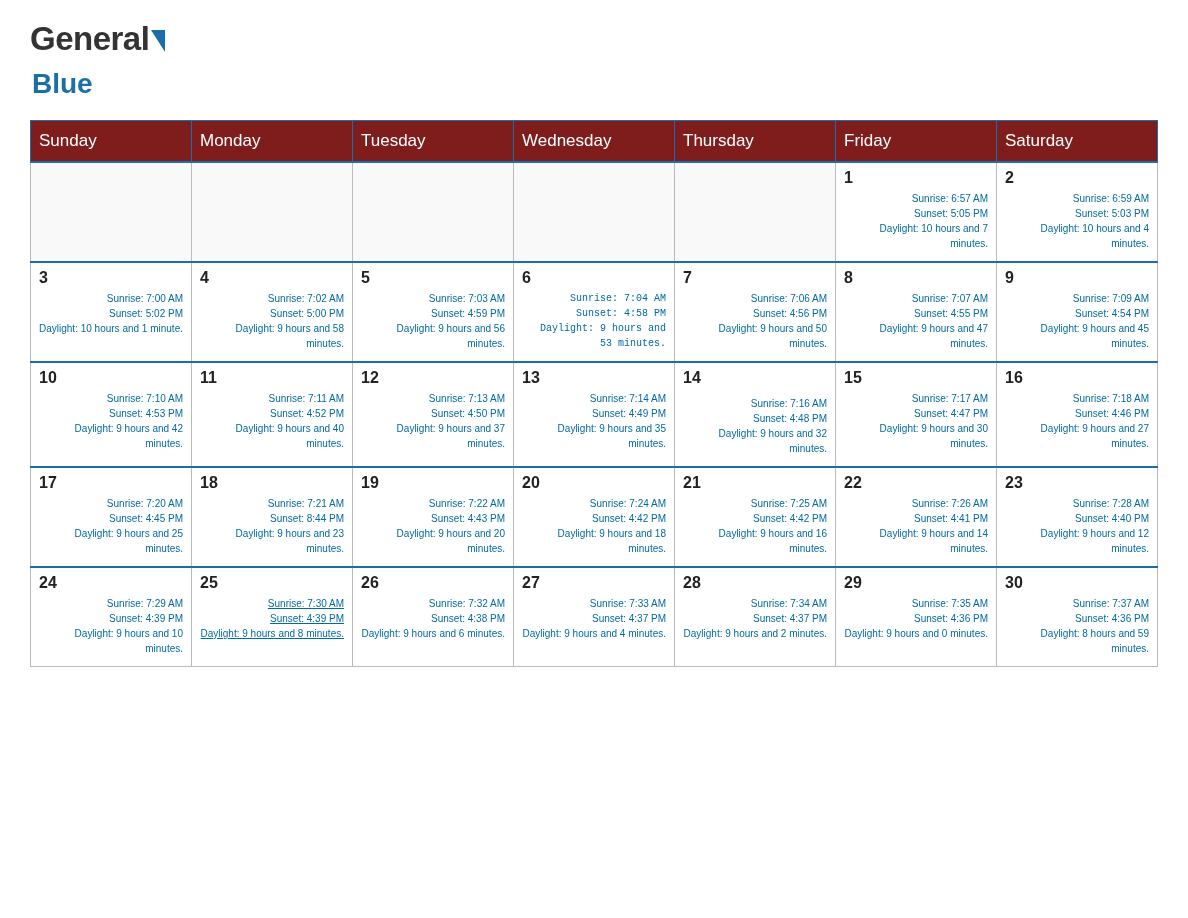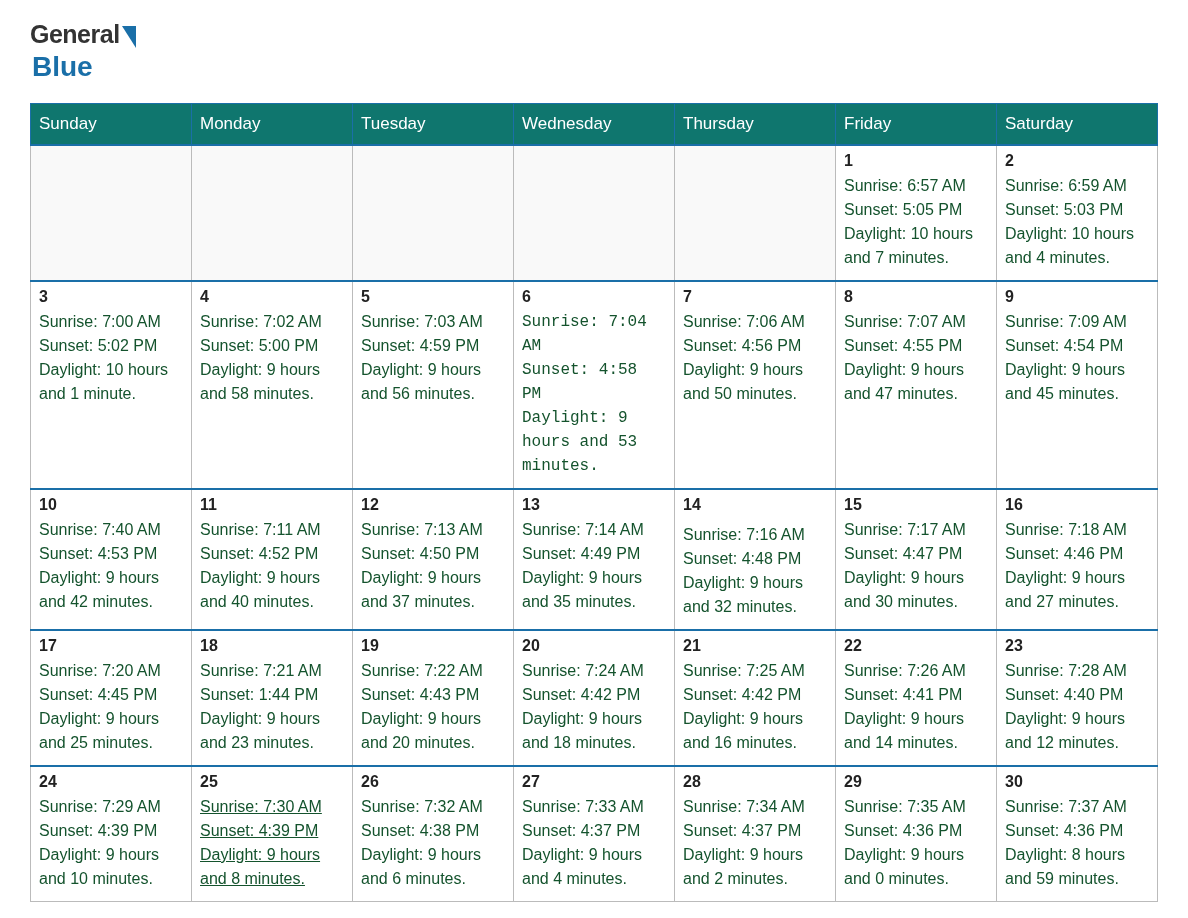--- a/index.html
+++ b/index.html
@@ -19,21 +19,21 @@
     .logo {
       display: flex;
       flex-direction: column;
       align-items: flex-start;
     }
     .logo-top {
       display: flex;
       align-items: center;
     }
     .logo-general {
-      font-size: 25px;
+      font-size: 33px;
       font-weight: bold;
       color: #333;
       letter-spacing: -0.5px;
     }
     .logo-arrow {
       width: 0;
       height: 0;
       border-left: 14px solid transparent;
       border-right: 0px solid transparent;
       border-top: 22px solid #1a6fa8;
@@ -42,21 +42,21 @@
     }
     .logo-blue {
       font-size: 28px;
       font-weight: bold;
       color: #1a6fa8;
       margin-left: 2px;
     }
     .logo-line {
       display: flex;
       align-items: center;
-      margin-top: 2px;
+      margin-top: 10px;
     }
     .title-block {
       text-align: right;
     }
     .month-title {
       font-size: 52px;
       font-weight: normal;
       color: #222;
       line-height: 1.1;
     }
@@ -64,21 +64,21 @@
       font-size: 22px;
       color: #555;
       margin-top: 4px;
     }
     .calendar {
       width: 100%;
       border-collapse: collapse;
       border: 1px solid #999;
     }
     .calendar th {
-      background-color: #0f766e;
+      background-color: #7f1d1d;
       color: #fff;
       font-size: 17px;
       font-weight: normal;
       padding: 10px 8px;
       text-align: left;
       border: 1px solid #1a6fa8;
     }
     .calendar td {
       width: 14.28%;
       vertical-align: top;
@@ -92,23 +92,24 @@
       border-bottom: 2px solid #1a6fa8;
     }
     .day-number {
       font-size: 16px;
       font-weight: bold;
       color: #222;
       display: block;
       margin-bottom: 4px;
     }
     .day-info {
-      font-size: 16px;
-      color: #14532d;
+      font-size: 10px;
+      color: #0369a1;
       line-height: 1.5;
+      text-align: right;
     }
     .empty-cell {
       background: #f9f9f9;
     }
     .calendar tbody tr:last-child {
       border-bottom: none;
     }
   </style>
 </head>
 <body>
@@ -200,21 +201,21 @@
         <td>
           <span class="day-number">9</span>
           <div class="day-info" style="white-space: pre-line;">Sunrise: 7:09 AM
 Sunset: 4:54 PM
 Daylight: 9 hours and 45 minutes.</div>
         </td>
       </tr>
       <tr>
         <td>
           <span class="day-number">10</span>
-          <div class="day-info" style="white-space: pre-line;">Sunrise: 7:40 AM
+          <div class="day-info" style="white-space: pre-line;">Sunrise: 7:10 AM
 Sunset: 4:53 PM
 Daylight: 9 hours and 42 minutes.</div>
         </td>
         <td>
           <span class="day-number">11</span>
           <div class="day-info" style="white-space: pre-line;">Sunrise: 7:11 AM
 Sunset: 4:52 PM
 Daylight: 9 hours and 40 minutes.</div>
         </td>
         <td>
@@ -251,21 +252,21 @@
       <tr>
         <td>
           <span class="day-number">17</span>
           <div class="day-info" style="white-space: pre-line;">Sunrise: 7:20 AM
 Sunset: 4:45 PM
 Daylight: 9 hours and 25 minutes.</div>
         </td>
         <td>
           <span class="day-number">18</span>
           <div class="day-info" style="white-space: pre-line;">Sunrise: 7:21 AM
-Sunset: 1:44 PM
+Sunset: 8:44 PM
 Daylight: 9 hours and 23 minutes.</div>
         </td>
         <td>
           <span class="day-number">19</span>
           <div class="day-info" style="white-space: pre-line;">Sunrise: 7:22 AM
 Sunset: 4:43 PM
 Daylight: 9 hours and 20 minutes.</div>
         </td>
         <td>
           <span class="day-number">20</span>

